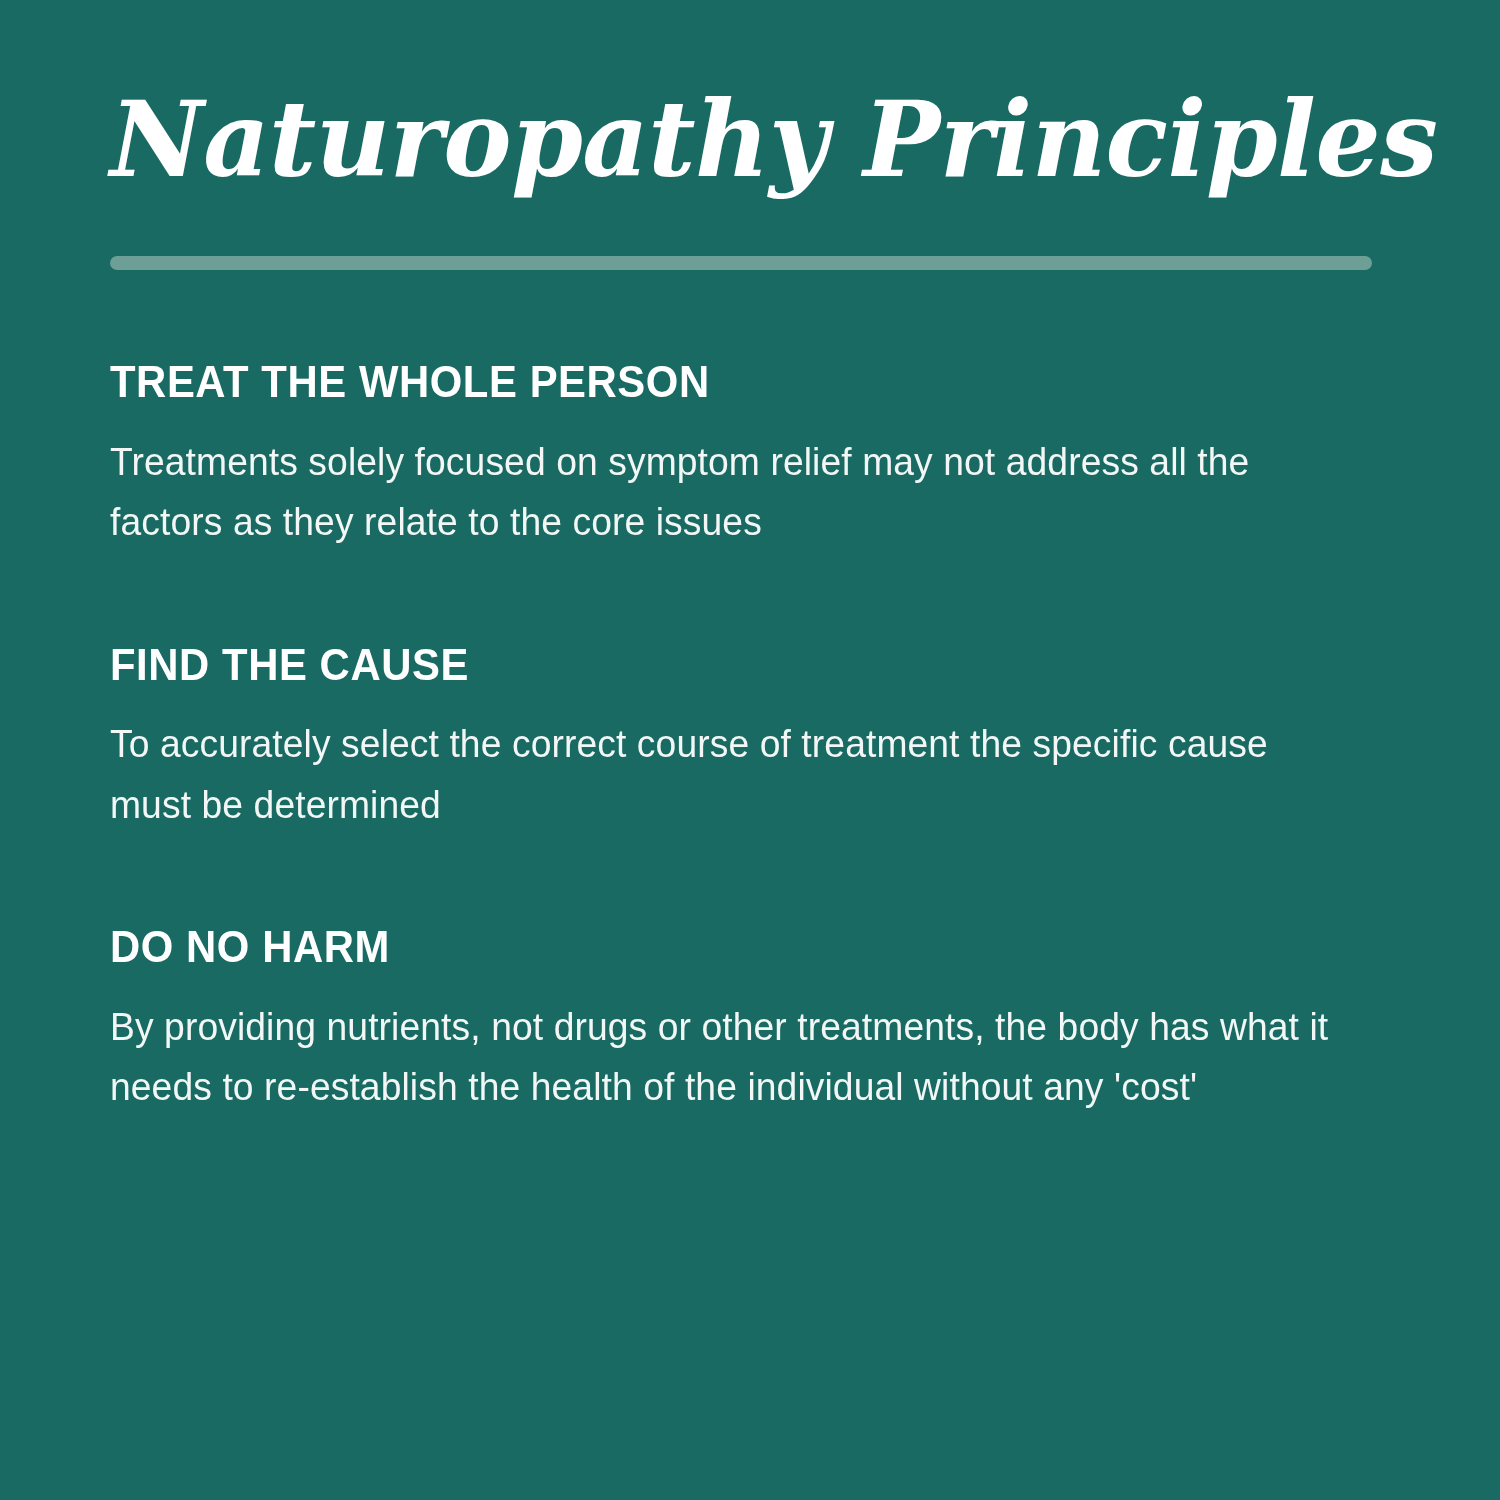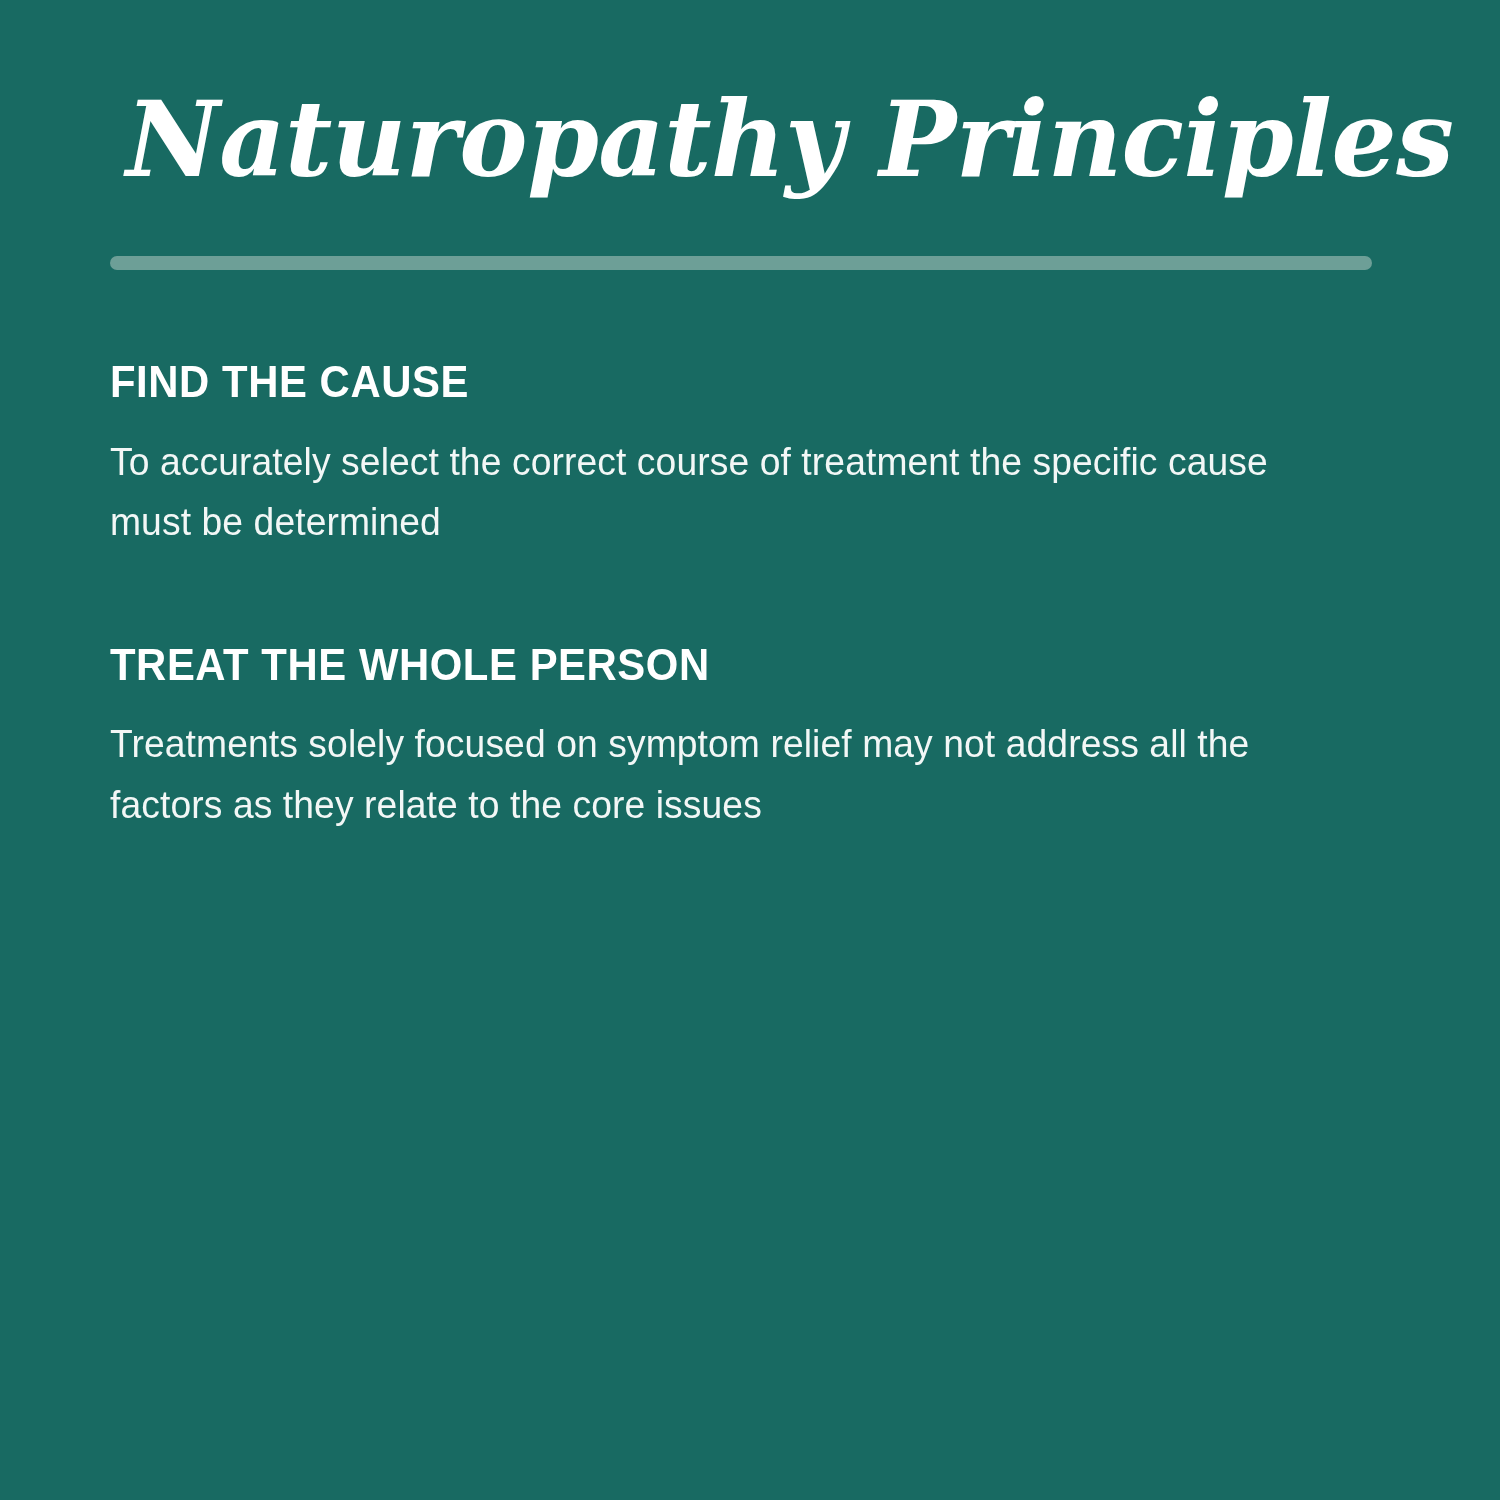--- a/index.html
+++ b/index.html
@@ -21,21 +21,20 @@
     position: relative;
     width: 1500px;
     height: 1500px;
     background: #186a62;
     padding: 0 110px;
   }
 
   
   .title-block {
     padding-top: 86px;
-    margin-left: 16px;
   }
 
   .poster-title {
     font-family: "DejaVu Serif", "Liberation Serif", serif;
     font-style: italic;
     font-weight: 700;
     font-size: 104px;
     line-height: 1.04;
     letter-spacing: -0.5px;
     color: #ffffff;
@@ -99,25 +98,29 @@
 
   <div class="title-block">
     <h1 class="poster-title">Naturopathy Principles</h1>
   </div>
 
   <div class="divider"></div>
 
   <div class="principles">
 
     <section class="principle">
+      <h2 class="principle-heading">TREAT THE WHOLE PERSON</h2>
+      <p class="principle-body">Treatments solely focused on symptom relief may not address all the factors as they relate to the core issues</p>
+    </section>
+
+    <section class="principle">
       <h2 class="principle-heading">FIND THE CAUSE</h2>
       <p class="principle-body">To accurately select the correct course of treatment the specific cause must be determined</p>
     </section>
 
     <section class="principle">
-      <h2 class="principle-heading">TREAT THE WHOLE PERSON</h2>
-      <p class="principle-body">Treatments solely focused on symptom relief may not address all the factors as they relate to the core issues</p>
+      <h2 class="principle-heading">DO NO HARM</h2>
+      <p class="principle-body">By providing nutrients, not drugs or other treatments, the body has what it needs to re-establish the health of the individual without any 'cost'</p>
     </section>
-
 
 
   </div>
 </div>
 
 </body></html>

